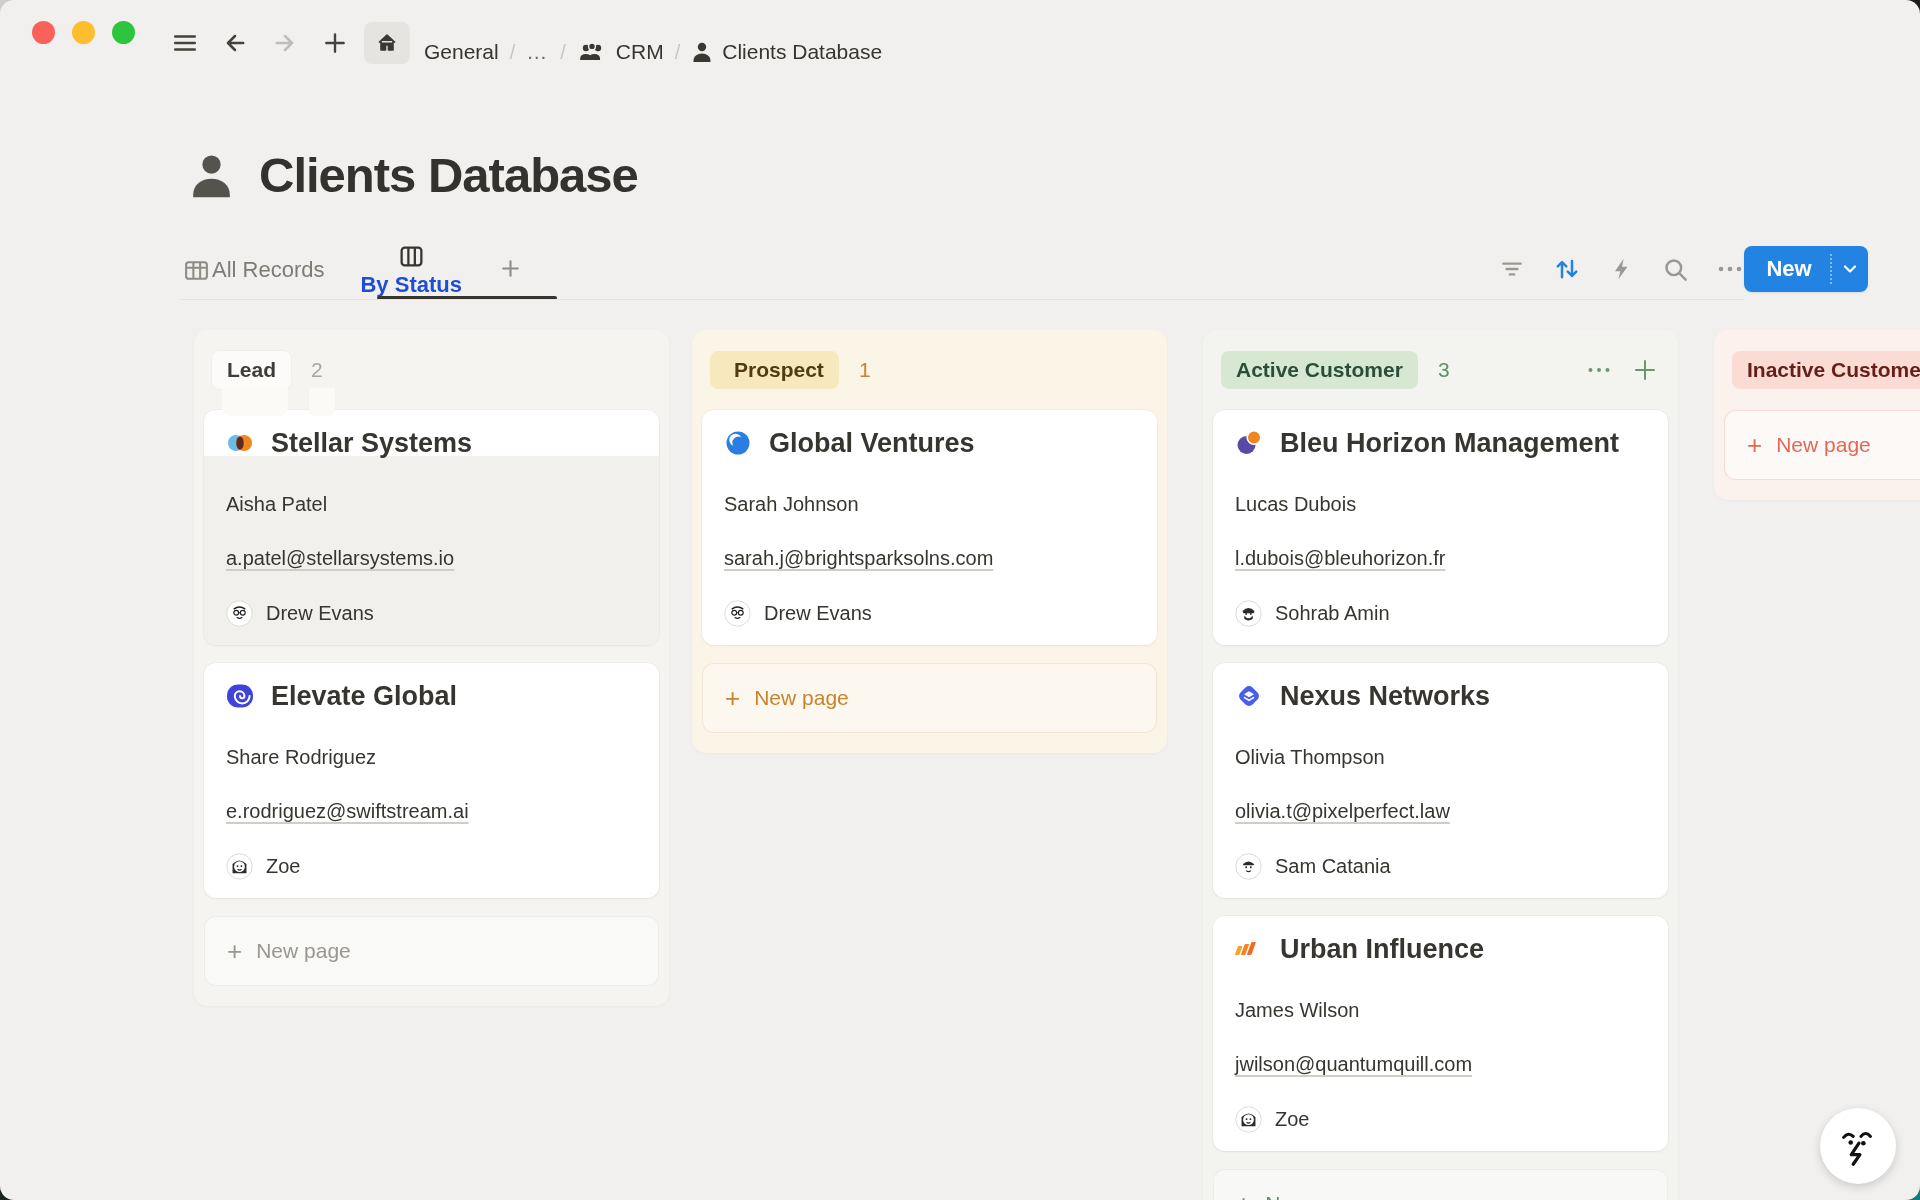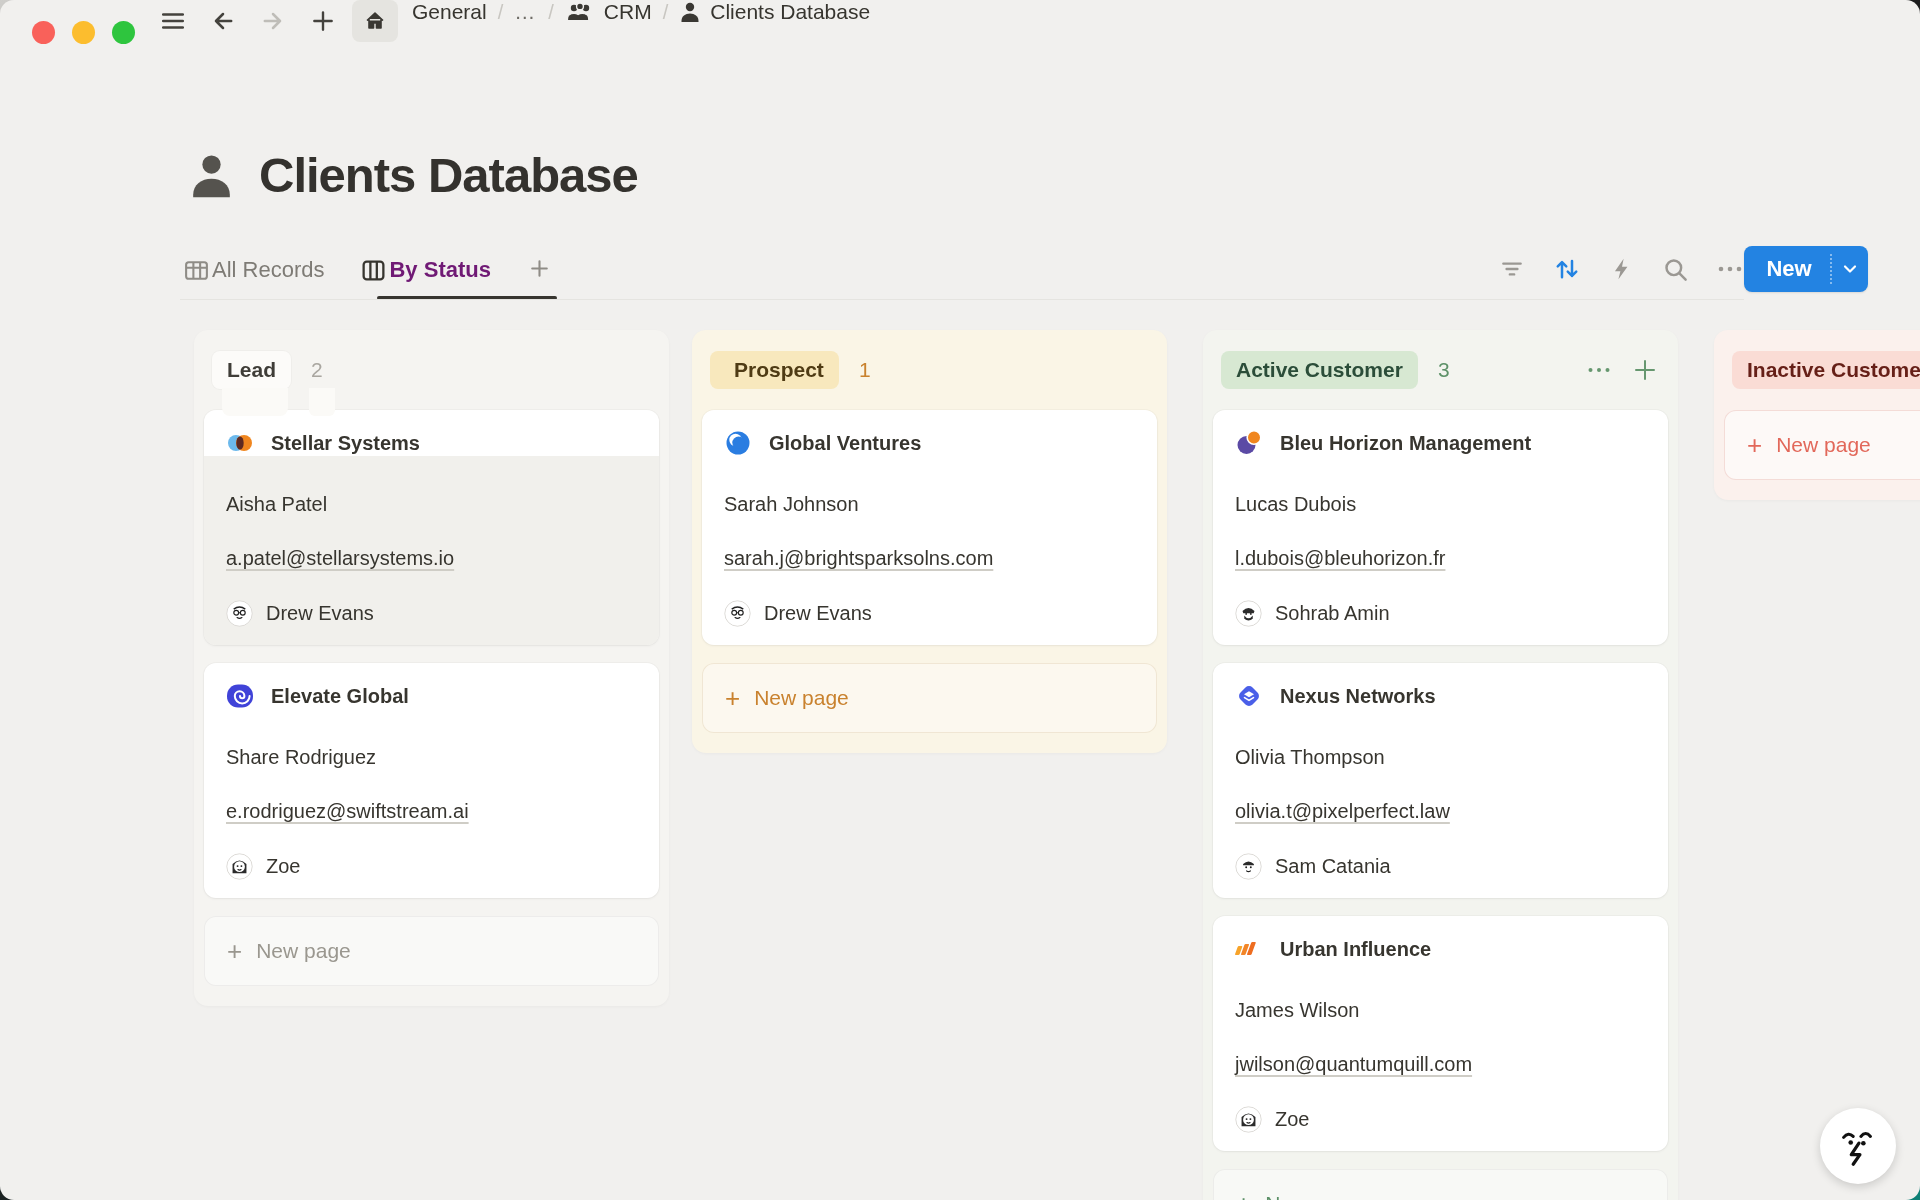--- a/index.html
+++ b/index.html
@@ -9,39 +9,39 @@
     font-family:"Liberation Sans", sans-serif;
     -webkit-font-smoothing:antialiased;
   }
   .window{position:absolute;inset:0;border-radius:14px;overflow:hidden;background:#f1f0ee;color:#37352f;}
 
   
   .topbar{position:absolute;top:0;left:0;right:0;height:64px;}
   .traffic{position:absolute;left:32px;top:0;height:64px;display:flex;align-items:center;gap:17px;}
   .light{width:23px;height:23px;border-radius:50%;}
   .light.red{background:#f9615a;}  .light.yellow{background:#fcbd2e;}  .light.green{background:#2ec53e;}
-  .nav{position:absolute;left:152px;top:0;height:64px;display:flex;align-items:flex-start;gap:8px;}
+  .nav{position:absolute;left:164px;top:0;height:64px;display:flex;align-items:flex-end;gap:8px;}
   .icon-btn{display:flex;align-items:center;justify-content:center;width:42px;height:42px;border-radius:8px;}
   .icon-btn.home{background:#e5e4e0;width:46px;}
   .crumbs{display:flex;align-items:center;gap:11px;margin-left:6px;font-size:21px;color:#37352f;}
   .crumb{display:flex;align-items:center;gap:9px;}
   .sep{color:#c8c6c1;font-size:20px;}
   .collapsed-crumb{color:#6f6c66;letter-spacing:2px;}
   .top-right{position:absolute;right:30px;top:0;height:64px;display:flex;align-items:center;gap:28px;}
   .share{font-size:21px;color:#37352f;}
 
   
   .page-head{position:absolute;left:188px;top:150px;display:flex;align-items:flex-end;gap:24px;}
   .page-title{font-size:49px;font-weight:700;letter-spacing:-1px;color:#34322e;line-height:1;}
 
   
   .tabs-row{position:absolute;left:183px;top:248px;display:flex;align-items:center;gap:36px;height:44px;}
   .tab{display:flex;align-items:center;gap:2px;font-size:22px;}
   .tab.inactive{color:#7e7b75;}
-  .tab.active{color:#701a75;font-weight:600;}
+  .tab.active{color:#1d4ed8;font-weight:600;flex-direction:column;}
   .tab-plus{color:#8f8c86;}
   .tabs-divider{position:absolute;left:180px;top:299px;width:1564px;height:1px;background:#e5e4e0;}
   .tab-underline{position:absolute;left:377px;top:296px;width:180px;height:4px;background:#37352f;border-radius:2px;}
   .view-toolbar{position:absolute;top:246px;right:176px;height:46px;display:flex;align-items:center;gap:27px;}
   .new-btn{position:absolute;top:246px;right:52px;width:124px;height:46px;border-radius:8px;background:#2383e2;
     display:flex;align-items:center;color:#fff;box-shadow:0 1px 2px rgba(0,0,0,.1);}
   .new-btn .label{flex:1;text-align:center;font-size:22px;font-weight:700;padding-left:4px;}
   .new-btn .split{width:0;height:30px;border-left:2px dotted rgba(255,255,255,.45);}
   .new-btn .chev{width:36px;display:flex;justify-content:center;}
 
@@ -62,21 +62,21 @@
   .col-lead .count{color:#a9a6a0;}
   .col-prospect .count{color:#c9822e;}
   .col-active .count{color:#5d9168;}
   .header-actions{position:absolute;right:10px;top:0;height:80px;display:flex;align-items:center;gap:20px;color:#66976f;}
   .ghost-trail{position:absolute;background:#fbfaf7;}
 
   .card{background:#fff;border-radius:12px;margin-bottom:18px;padding:15px 22px 20px;box-sizing:border-box;height:235px;
     box-shadow:0 1px 3px rgba(15,15,15,.05), 0 0 0 1px rgba(15,15,15,.025);}
   .card.hovered{background:linear-gradient(180deg,#ffffff 0 46px,#f1f0ec 46px 100%);}
   .card-title-row{height:36px;display:flex;align-items:center;gap:17px;margin-bottom:30px;}
-  .card-title{font-size:20px;font-weight:600;color:#37352f;}
+  .card-title{font-size:27px;font-weight:600;color:#37352f;}
   .logo{width:28px;height:28px;display:flex;align-items:center;justify-content:center;}
   .field{height:26px;line-height:26px;font-size:20px;color:#37352f;margin-bottom:28px;white-space:nowrap;}
   .email{text-decoration:underline;text-decoration-color:#cfcdc6;text-decoration-thickness:1.5px;text-underline-offset:4px;}
   .owner-row{height:28px;display:flex;align-items:center;gap:13px;font-size:20px;color:#37352f;margin-bottom:0;}
   .avatar{width:27px;height:27px;border-radius:50%;overflow:hidden;flex:none;}
 
   .new-page{height:68px;border-radius:12px;display:flex;align-items:center;gap:14px;padding-left:22px;font-size:21px;margin-bottom:20px;
     border:1.5px solid rgba(15,15,15,.055);background:rgba(255,255,255,.45);}
   .col-lead .new-page{color:#9a978f;}
   .col-prospect .new-page{color:#c9822e;border-color:rgba(160,110,30,.13);background:rgba(255,255,255,.35);}

